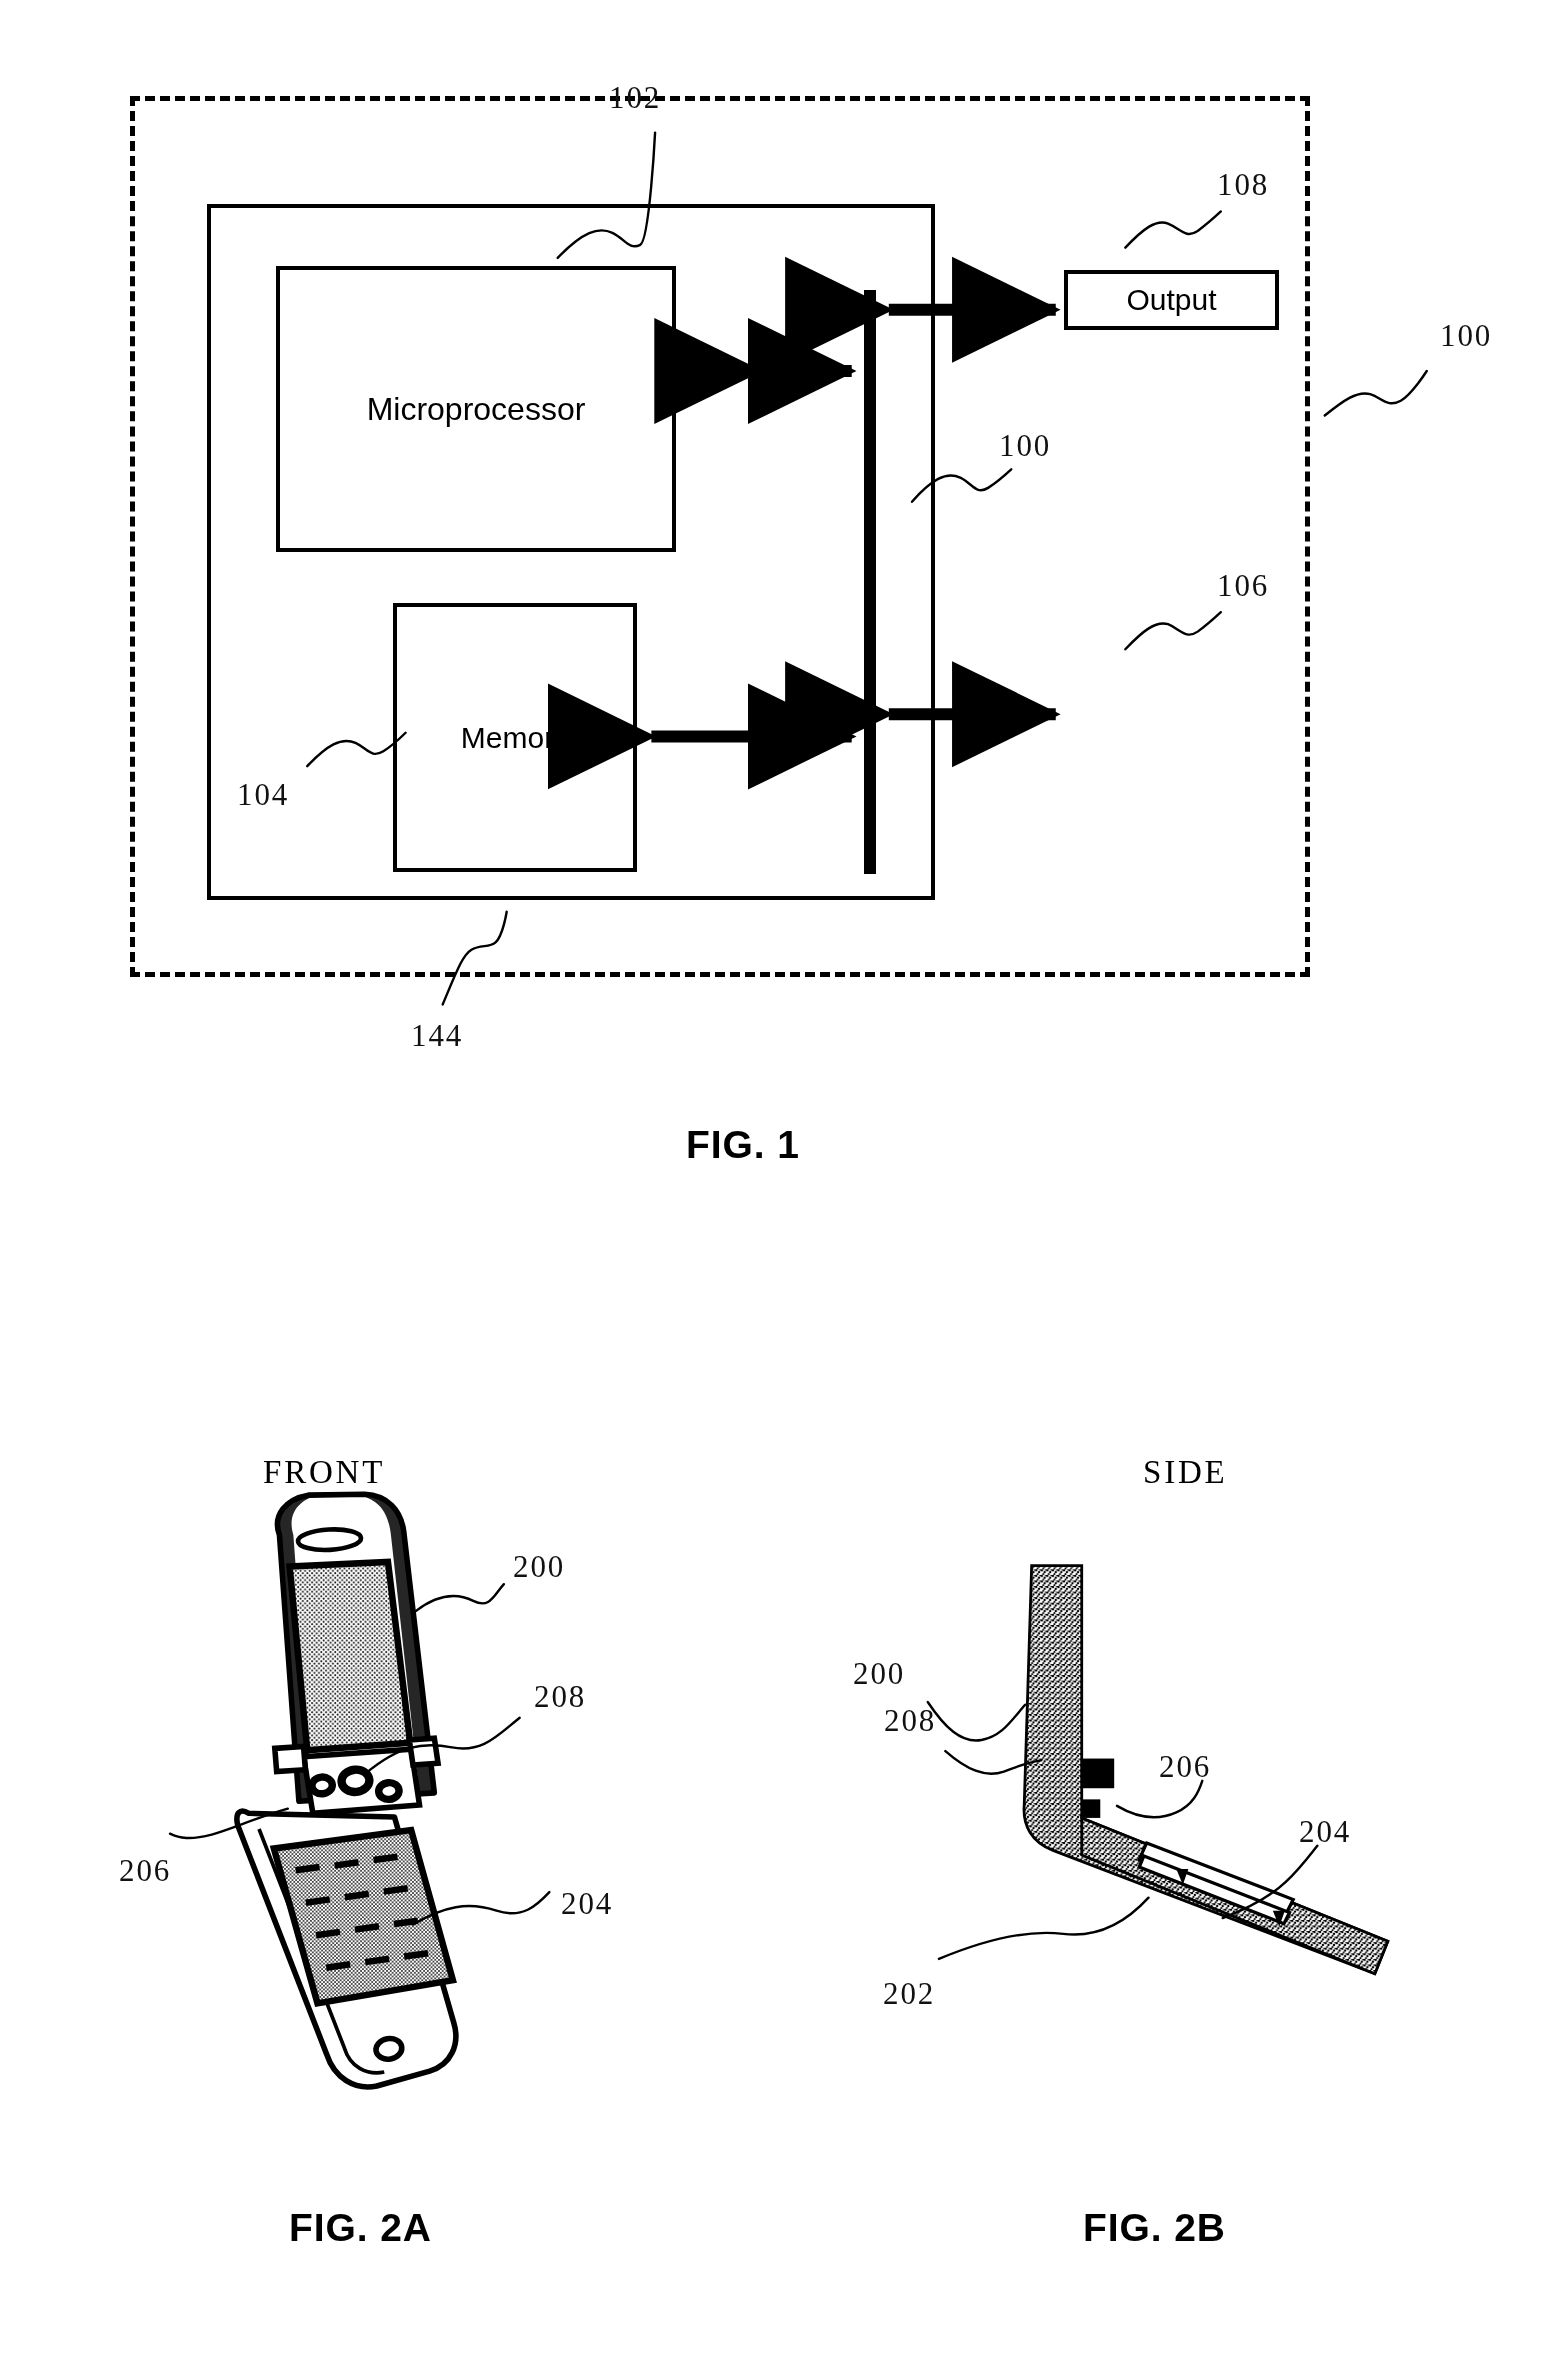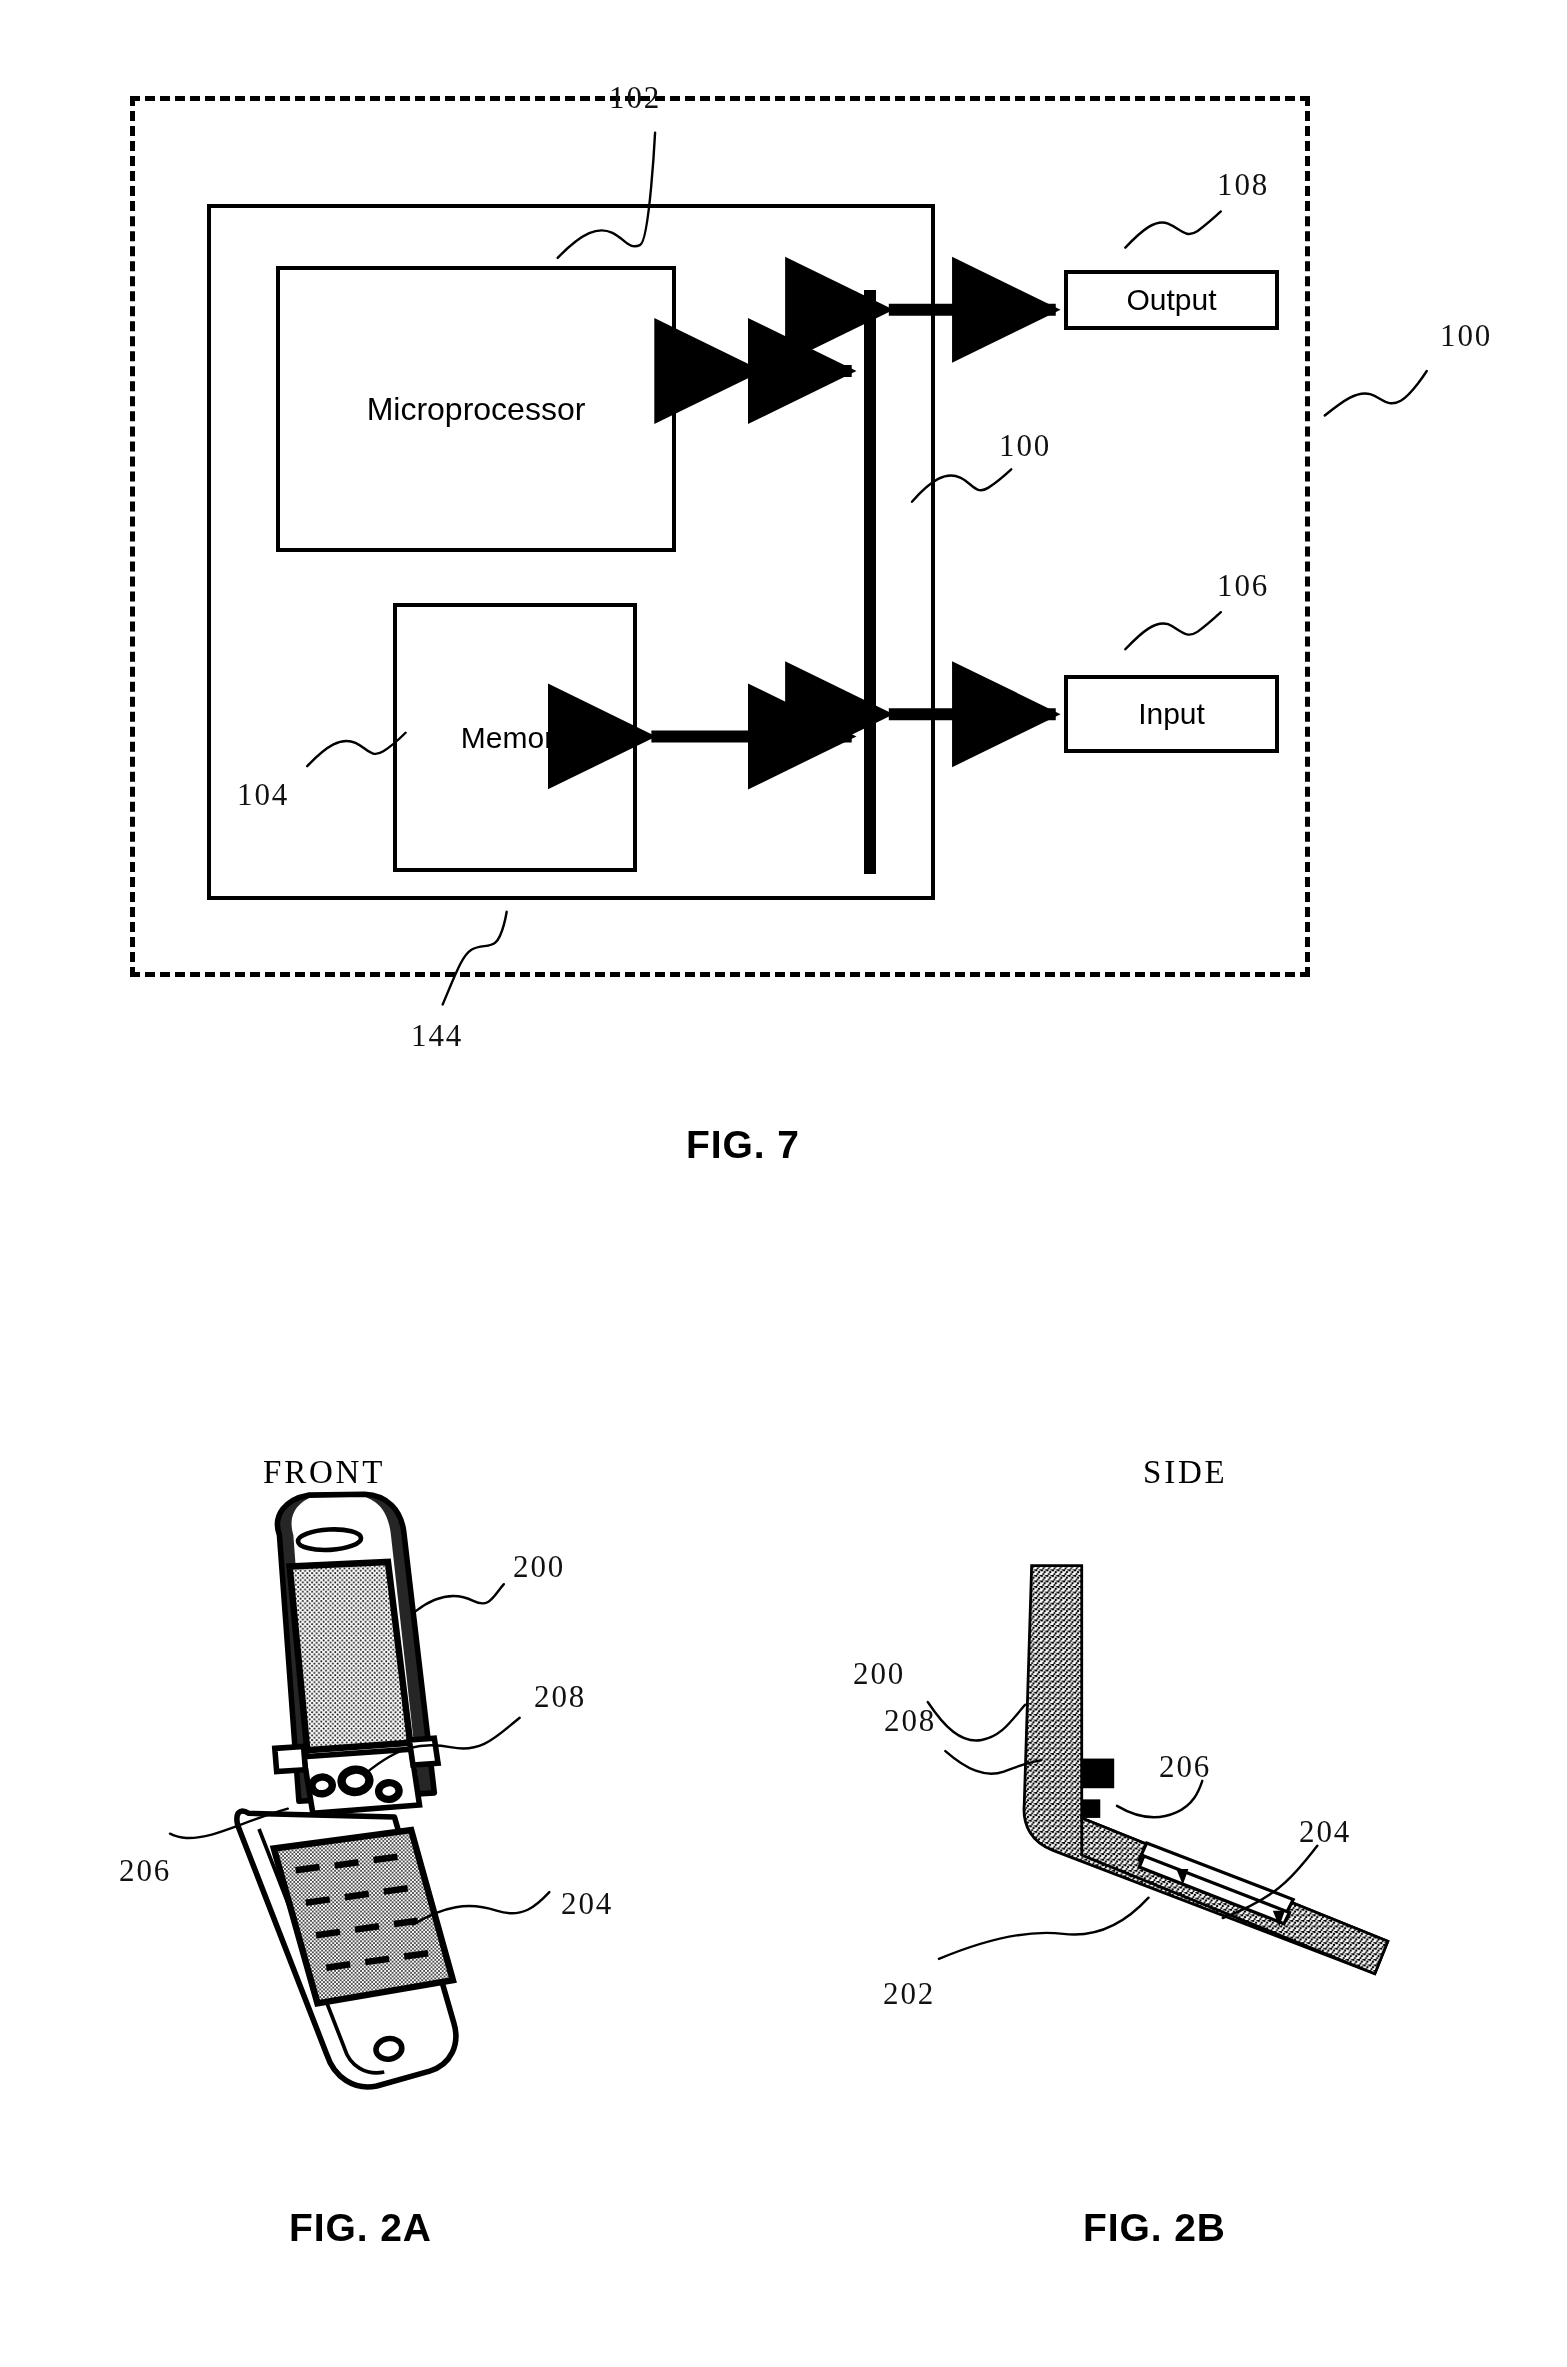--- a/index.html
+++ b/index.html
@@ -118,35 +118,32 @@
   </div>
 
   <div class="box box-small" style="left:393px; top:603px; width:244px; height:269px;">
     <span class="box-label">Memory</span>
   </div>
 
   <div class="box box-small" style="left:1064px; top:270px; width:215px; height:60px;">
     <span class="box-label">Output</span>
   </div>
 
-  <div class="box box-small" style="left:1064px; top:675px; width:215px; height:78px;">
-    <span class="box-label">Input</span>
-  </div>
 
   <div class="bus-bar" style="left:864px; top:290px; width:12px; height:584px;"></div>
 
   <div class="ref" style="left:609px; top:82px;">102</div>
   <div class="ref" style="left:1217px; top:169px;">108</div>
   <div class="ref" style="left:1440px; top:320px;">100</div>
   <div class="ref" style="left:999px; top:430px;">100</div>
   <div class="ref" style="left:1217px; top:570px;">106</div>
   <div class="ref" style="left:237px; top:779px;">104</div>
   <div class="ref" style="left:411px; top:1020px;">144</div>
 
-  <div class="fig-caption" style="left:686px; top:1125px;">FIG. 7</div>
+  <div class="fig-caption" style="left:686px; top:1125px;">FIG. 1</div>
 
   <div class="view-title" style="left:263px; top:1456px;">FRONT</div>
   <div class="view-title" style="left:1143px; top:1456px;">SIDE</div>
 
   <div class="fig-caption" style="left:289px; top:2208px;">FIG. 2A</div>
   <div class="fig-caption" style="left:1083px; top:2208px;">FIG. 2B</div>
 
   <div class="ref" style="left:513px; top:1551px;">200</div>
   <div class="ref" style="left:534px; top:1681px;">208</div>
   <div class="ref" style="left:561px; top:1888px;">204</div>

